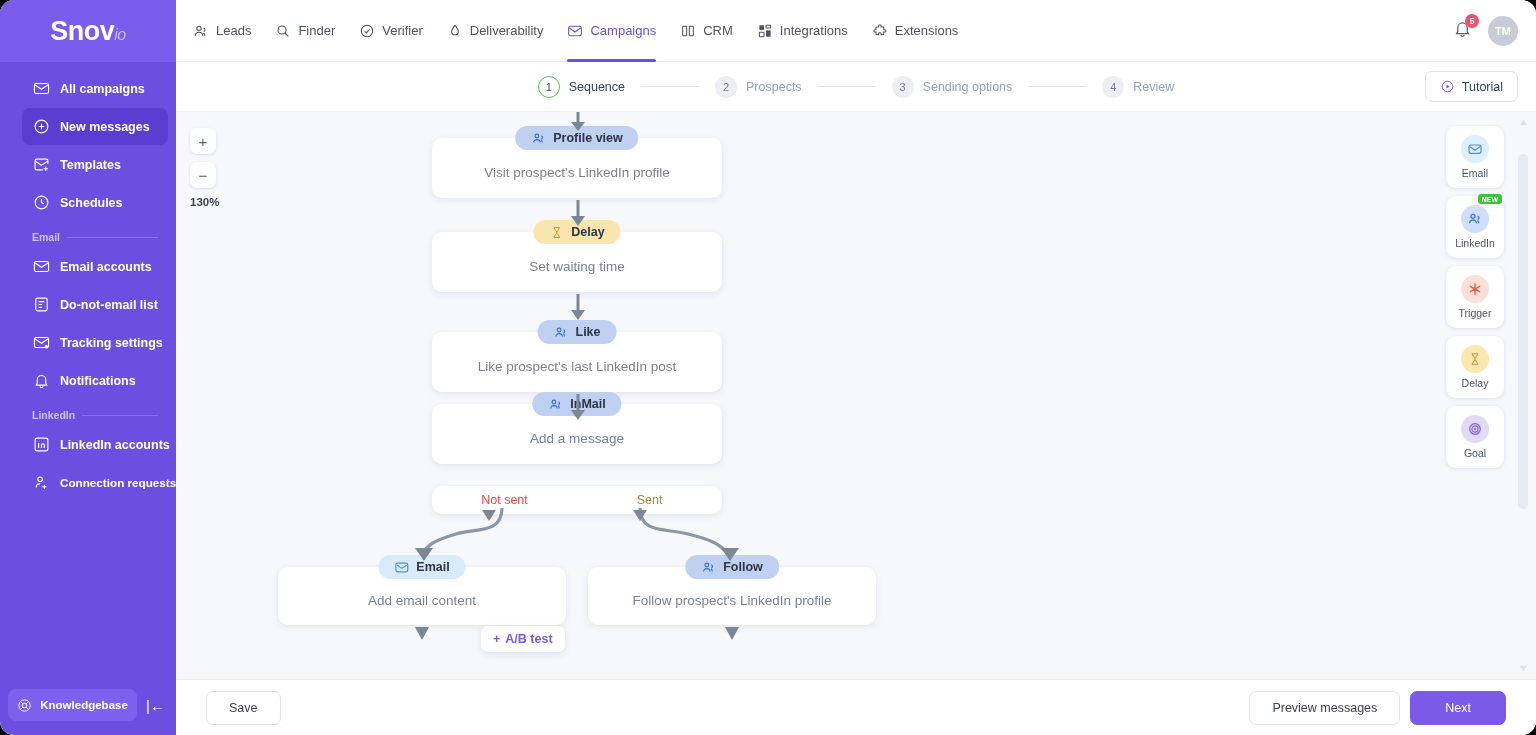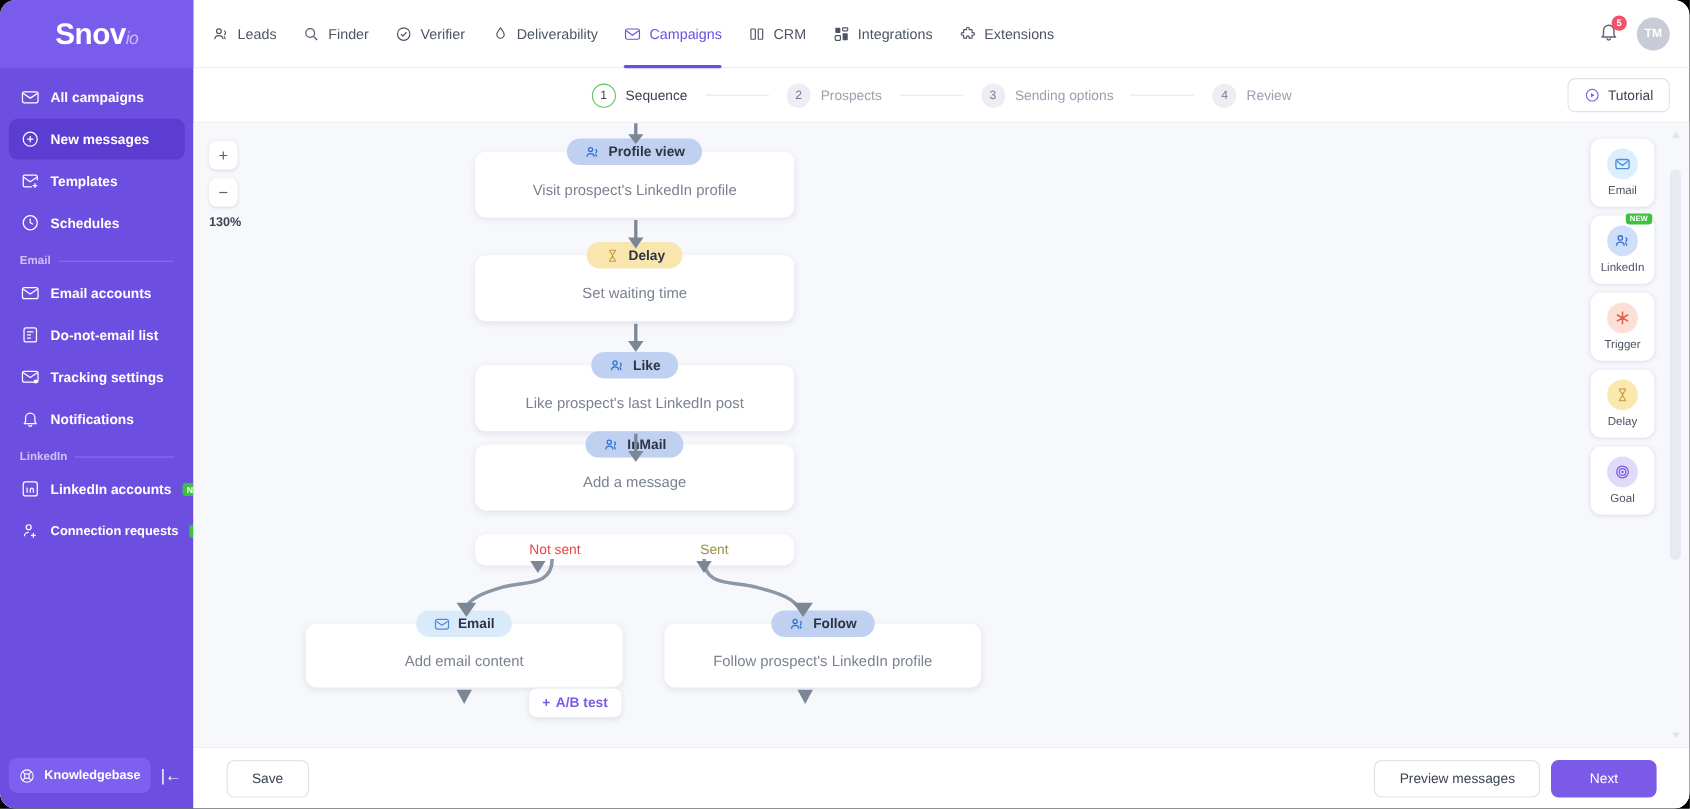--- a/index.html
+++ b/index.html
@@ -29,21 +29,21 @@
     height: 62px;
     background: #7a5cec;
     display: flex; align-items: center; justify-content: center;
     border-radius: 14px 0 0 0;
   }
   .logo {
     color: #fff; font-size: 27px; font-weight: bold; letter-spacing: -0.5px;
   }
   .logo .io { color: #c9b9f7; font-size: 16px; font-style: italic; font-weight: normal; }
 
-  .nav { padding: 8px 8px 0 8px; flex: 1; overflow: hidden; }
+  .nav { padding: 8px 8px 0 8px; flex: 1; overflow: hidden; margin-left: 14px; }
   .nav-item {
     display: flex; align-items: center; gap: 10px;
     height: 37px; padding: 0 10px; margin-bottom: 1px;
     border-radius: 8px; cursor: pointer;
     color: #fff; font-size: 12.5px; font-weight: bold;
     white-space: nowrap;
   }
   .nav-item.active { background: #5b3dd1; }
   .nav-item .ico { width: 18px; height: 18px; flex: 0 0 18px; display: flex; align-items: center; justify-content: center; }
   .nav-item .ico svg { width: 17px; height: 17px; stroke: #fff; fill: none; stroke-width: 1.6; }
@@ -588,21 +588,21 @@
           <div class="node-head lblue">
             <svg viewBox="0 0 24 24">
                 <rect x="2.5" y="5" width="19" height="14" rx="3" fill="none" stroke="#4a8fd8" stroke-width="1.8"></rect>
                 <path d="M4 8l8 5.5L20 8" fill="none" stroke="#4a8fd8" stroke-width="1.8"></path>
               </svg>
             <span>Email</span>
           </div>
           <div class="node-body">Add email content</div>
         </div>
 
-        <div class="node" style="left:428px; top:455px; width:288px; height:58px;">
+        <div class="node" style="left:412px; top:455px; width:288px; height:58px;">
           <div class="node-head blue">
             <svg viewBox="0 0 24 24">
                 <circle cx="9" cy="8" r="3" fill="none" stroke="#2e6fd0" stroke-width="1.8"></circle>
                 <path d="M3.8 18.5c0-2.9 2.3-4.8 5.2-4.8s5.2 1.9 5.2 4.8" fill="none" stroke="#2e6fd0" stroke-width="1.8"></path>
                 <path d="M16 7.6a2.7 2.7 0 0 1 0 5.2M17.6 18.5c0-2-.6-3.3-1.6-4.2" fill="none" stroke="#2e6fd0" stroke-width="1.8"></path>
               </svg>
             <span>Follow</span>
           </div>
           <div class="node-body">Follow prospect's LinkedIn profile</div>
         </div>

